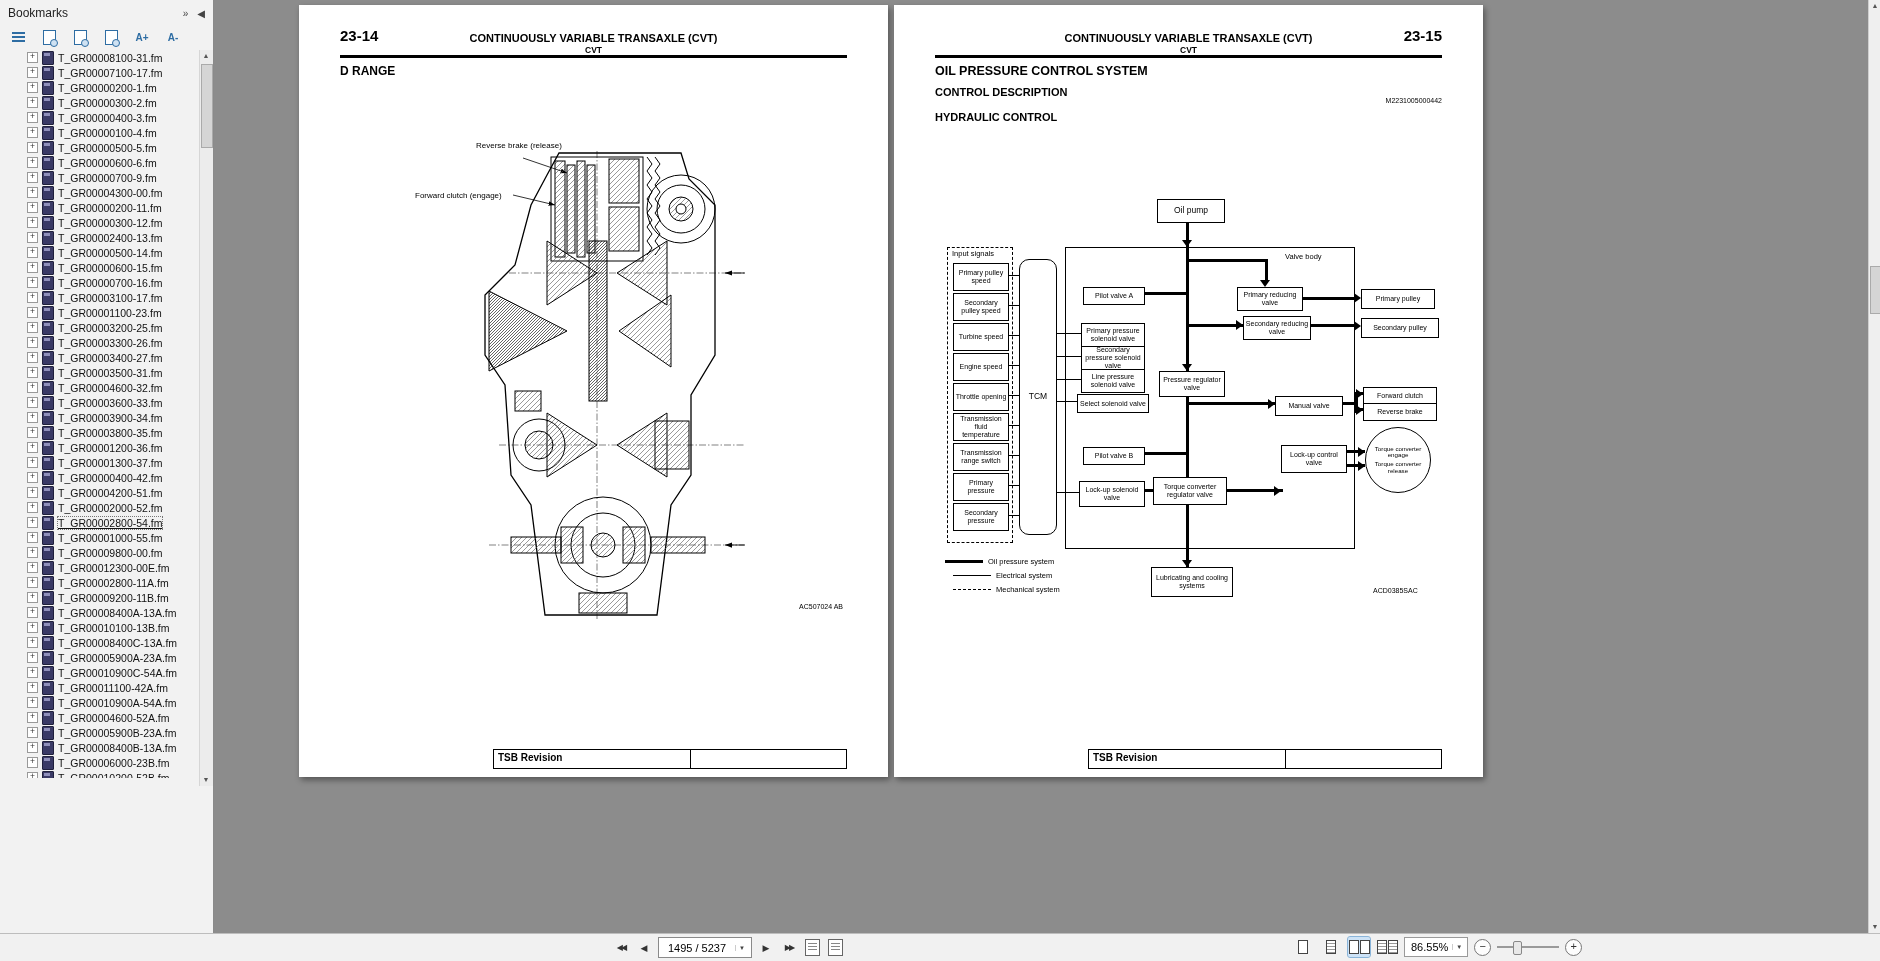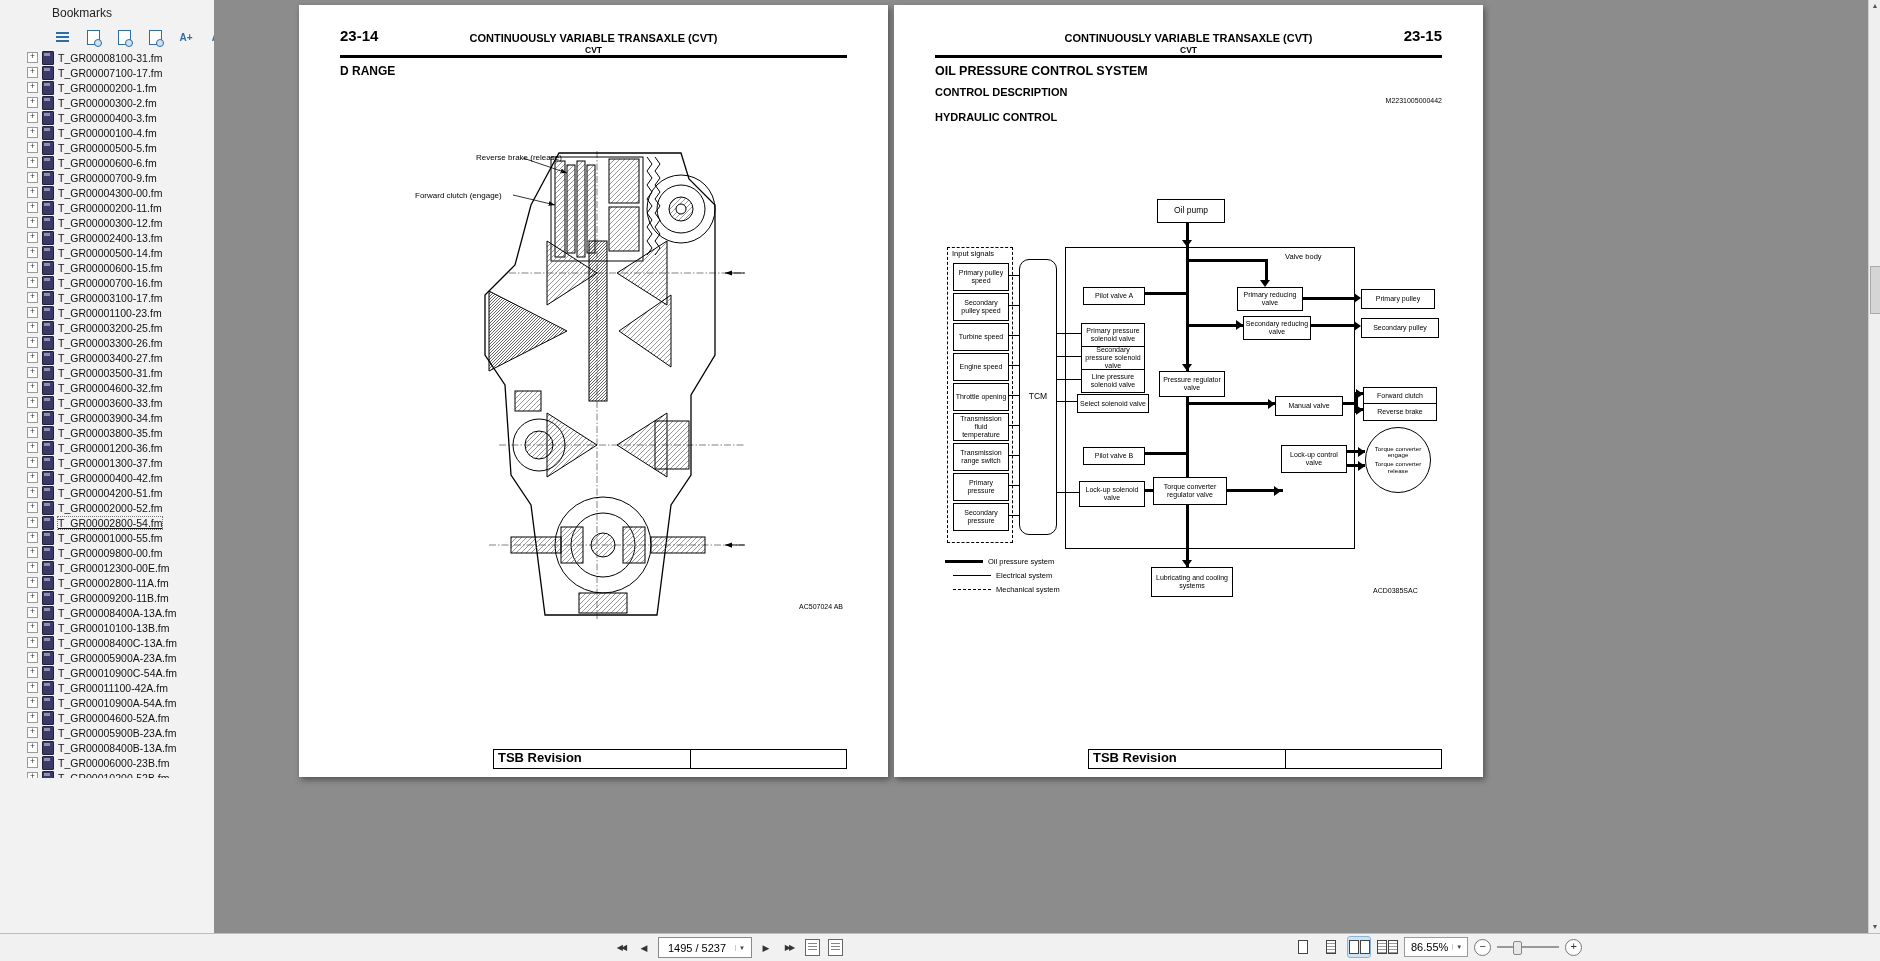--- a/index.html
+++ b/index.html
@@ -1,20 +1,20 @@
 <!DOCTYPE html>
 <html><head>
 <meta charset="utf-8">
 <style>
   html,body{margin:0;padding:0;}
   body{width:1880px;height:961px;position:relative;overflow:hidden;background:#8c8c8c;
        font-family:"Liberation Sans",sans-serif;color:#000;}
   
   .panel{position:absolute;left:0;top:0;width:213px;height:933px;background:#f2f2f2;
-         border-right:1px solid #8a8a8a;padding-left:44px;}
+         border-right:1px solid #8a8a8a;}
   .panel-header{height:26px;display:flex;align-items:center;padding:0 8px;font-size:12px;color:#222;}
   .ph-sp{margin-left:auto;display:flex;gap:9px;align-items:center;color:#444;}
   .ph-ic{font-size:10px;cursor:default;}
   .panel-tools{display:flex;gap:11px;align-items:center;height:22px;padding:0 0 2px 8px;}
   .ptool{width:20px;height:18px;display:flex;align-items:center;justify-content:center;}
   .ic-opt{width:13px;height:11px;background:repeating-linear-gradient(#2e6da3 0 2px,rgba(0,0,0,0) 2px 4px);}
   .ic-doc{width:11px;height:13px;border:1px solid #2e6da3;background:#fff;position:relative;}
   .ic-doc::after{content:"";position:absolute;right:-3px;bottom:-3px;width:6px;height:6px;
                  border:1px solid #2e6da3;border-radius:50%;background:#cfe2f3;}
   .ic-A{font-size:10px;font-weight:bold;color:#2e6da3;}
@@ -38,21 +38,21 @@
         box-shadow:2px 3px 6px rgba(0,0,0,.4);}
   .pnum{position:absolute;top:22px;font-size:15px;font-weight:bold;}
   .ptitle{position:absolute;left:41px;width:507px;top:27px;text-align:center;font-size:11px;font-weight:bold;}
   .psub{position:absolute;left:41px;width:507px;top:40px;text-align:center;font-size:8.5px;font-weight:bold;}
   .prule{position:absolute;left:41px;width:507px;top:50px;height:3px;background:#000;}
   .sect{position:absolute;font-weight:bold;}
   .bullet{position:absolute;display:flex;gap:6px;font-size:9px;line-height:1.3;text-align:justify;}
   .bul::before{content:"•";font-size:9px;}
   .smallcode{position:absolute;font-size:7px;}
   .tsb{position:absolute;width:352px;height:18px;border:1px solid #000;display:flex;background:#fff;}
-  .tsb-label{width:192px;border-right:1px solid #000;font-weight:bold;font-size:13px;line-height:16px;padding-left:4px;}
+  .tsb-label{width:192px;border-right:1px solid #000;font-weight:bold;font-size:10px;line-height:16px;padding-left:4px;}
   .callout{position:absolute;font-size:8px;white-space:nowrap;}
   
   .flow{position:absolute;left:51px;top:190px;width:500px;height:416px;}
   .fb{position:absolute;border:1px solid #000;background:#fff;display:flex;align-items:center;
       justify-content:center;text-align:center;font-size:7px;line-height:1.1;padding:1px;}
   .fb-big{font-size:8.5px;}
   .vb{position:absolute;border:1px solid #000;background:transparent;}
   .vb-dash{position:absolute;border:1px dashed #000;background:transparent;}
   .flabel{position:absolute;font-size:7.5px;}
   .l{position:absolute;background:#000;}
@@ -484,21 +484,21 @@
         <rect x="142" y="382" width="22" height="36" fill="url(#hat)"></rect>
         <rect x="204" y="382" width="22" height="36" fill="url(#hat)"></rect>
         <rect x="92" y="392" width="50" height="16" fill="url(#hat)"></rect>
         <rect x="232" y="392" width="54" height="16" fill="url(#hat)"></rect>
         <rect x="160" y="448" width="48" height="20" fill="url(#hat)"></rect>
         <line x1="326" y1="128" x2="306" y2="128" stroke-width="0.9" marker-end="url(#arrm)"></line>
         <line x1="326" y1="400" x2="306" y2="400" stroke-width="0.9" marker-end="url(#arrm)"></line>
       </g>
     </svg>
 
-    <div class="callout" style="left:137px;top:148px;padding-left:40px;">Reverse brake (release)</div>
+    <div class="callout" style="left:137px;top:136px;padding-left:40px;">Reverse brake (release)</div>
     <div class="callout" style="left:116px;top:186px;">Forward clutch (engage)</div>
     <div class="smallcode" style="right:45px;top:598px;">AC507024 AB</div>
 
     <div class="tsb" style="left:194px;top:744px;">
       <span class="tsb-label">TSB Revision</span>
       <span></span>
     </div>
   </section>
 
   <section class="page" style="left:680px;">

